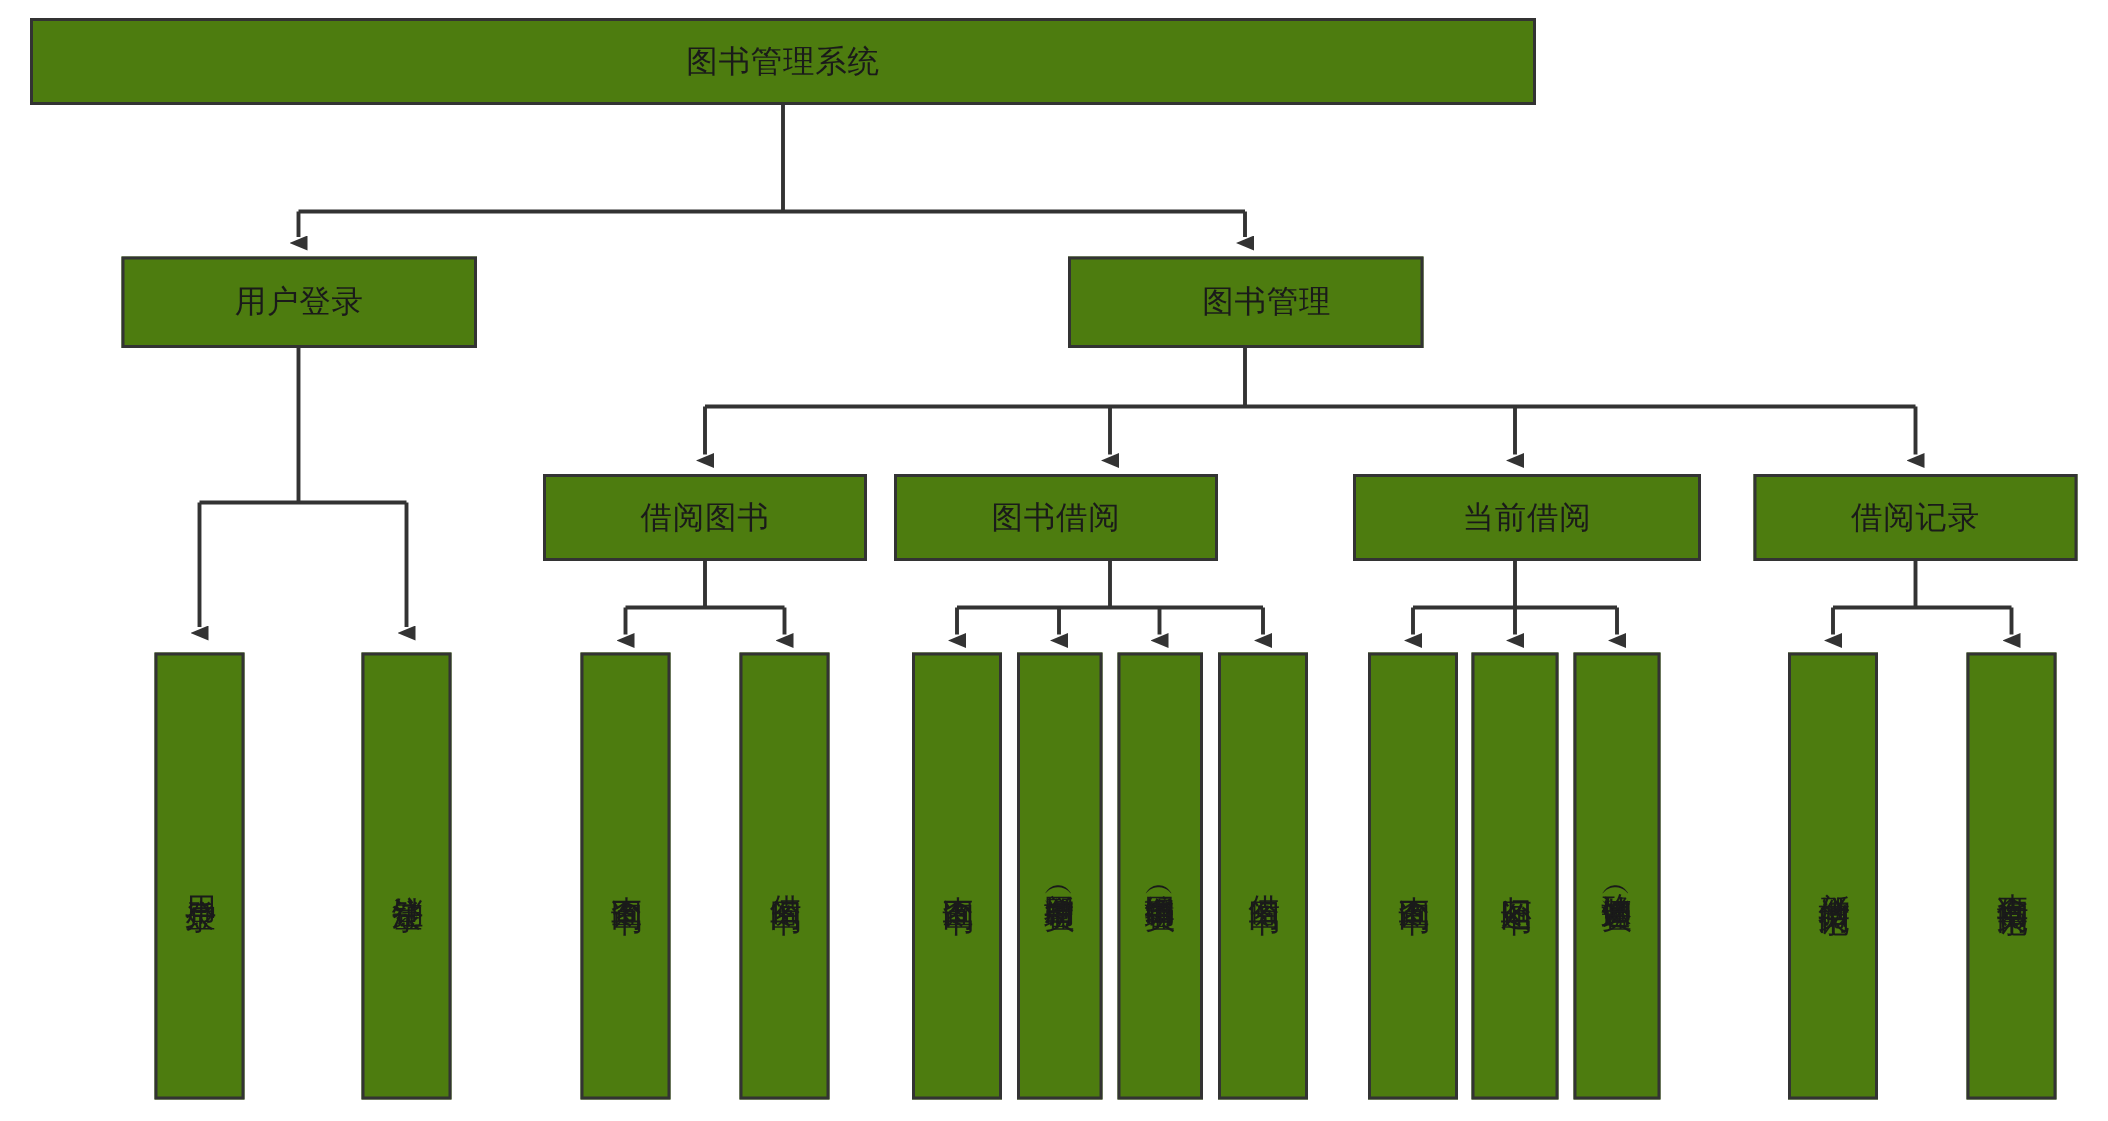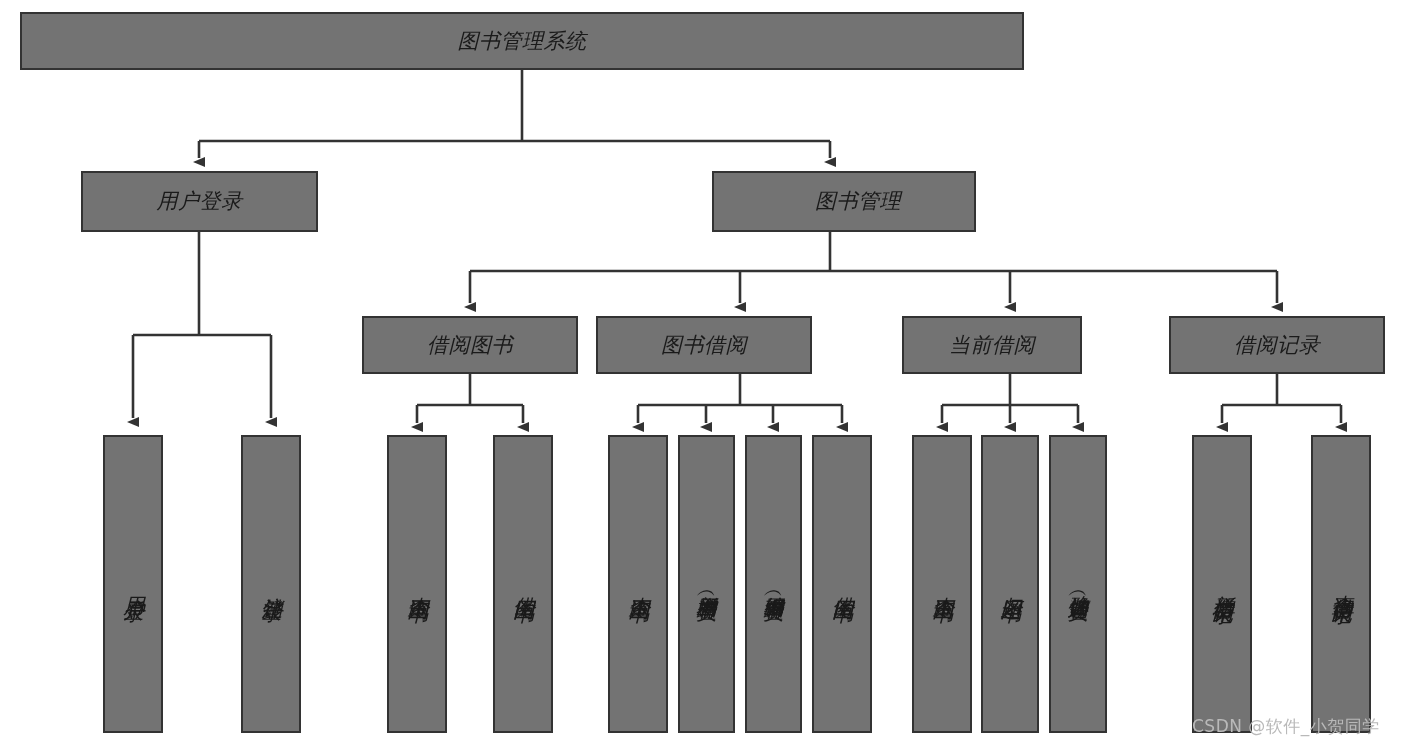--- a/index.html
+++ b/index.html
@@ -23,26 +23,25 @@
     left: 0;
     top: 0;
     width: 1405px;
     height: 747px;
     pointer-events: none;
   }
   .node {
     position: absolute;
     box-sizing: border-box;
     border: 2.5px solid #333333;
-    background: #737373;
+    background: #4d7c0f;
     display: flex;
     align-items: center;
     justify-content: center;
     color: #1a1a1a;
-    font-style: italic;
   }
   .node.horizontal .label {
     font-size: 21px;
     line-height: 1.15;
     white-space: nowrap;
     letter-spacing: 0.5px;
   }
   .node.vertical {
     align-items: center;
     justify-content: center;
@@ -125,31 +124,31 @@
     </g>
   </svg>
 
   <div class="node horizontal" style="left:20px; top:12px; width:1004px; height:58px;">
     <span class="label">图书管理系统</span>
   </div>
 
   <div class="node horizontal" style="left:81px; top:171px; width:237px; height:61px;">
     <span class="label">用户登录</span>
   </div>
-  <div class="node horizontal" style="left:712px; top:171px; width:264px; height:61px;padding-left:28px;">
+  <div class="node horizontal" style="left:712px; top:171px; width:237px; height:61px;padding-left:28px;">
     <span class="label">图书管理</span>
   </div>
 
   <div class="node horizontal" style="left:362px; top:316px; width:216px; height:58px;">
     <span class="label">借阅图书</span>
   </div>
   <div class="node horizontal" style="left:596px; top:316px; width:216px; height:58px;">
     <span class="label">图书借阅</span>
   </div>
-  <div class="node horizontal" style="left:902px; top:316px; width:180px; height:58px;">
+  <div class="node horizontal" style="left:902px; top:316px; width:232px; height:58px;">
     <span class="label">当前借阅</span>
   </div>
   <div class="node horizontal" style="left:1169px; top:316px; width:216px; height:58px;">
     <span class="label">借阅记录</span>
   </div>
 
   <div class="node vertical" style="left:103px; top:435px; width:60px; height:298px;">
     <span class="label">用户登录</span>
   </div>
   <div class="node vertical" style="left:241px; top:435px; width:60px; height:298px;">
@@ -186,15 +185,14 @@
     <span class="label">确认归还（管理员）</span>
   </div>
 
   <div class="node vertical" style="left:1192px; top:435px; width:60px; height:298px;">
     <span class="label">新增借阅记录</span>
   </div>
   <div class="node vertical" style="left:1311px; top:435px; width:60px; height:298px;">
     <span class="label">查询借阅记录</span>
   </div>
 
-  <div class="watermark" style="left:1192px; top:715px;">CSDN @软件_小贺同学</div>
 
 </div>
 
 </body></html>

